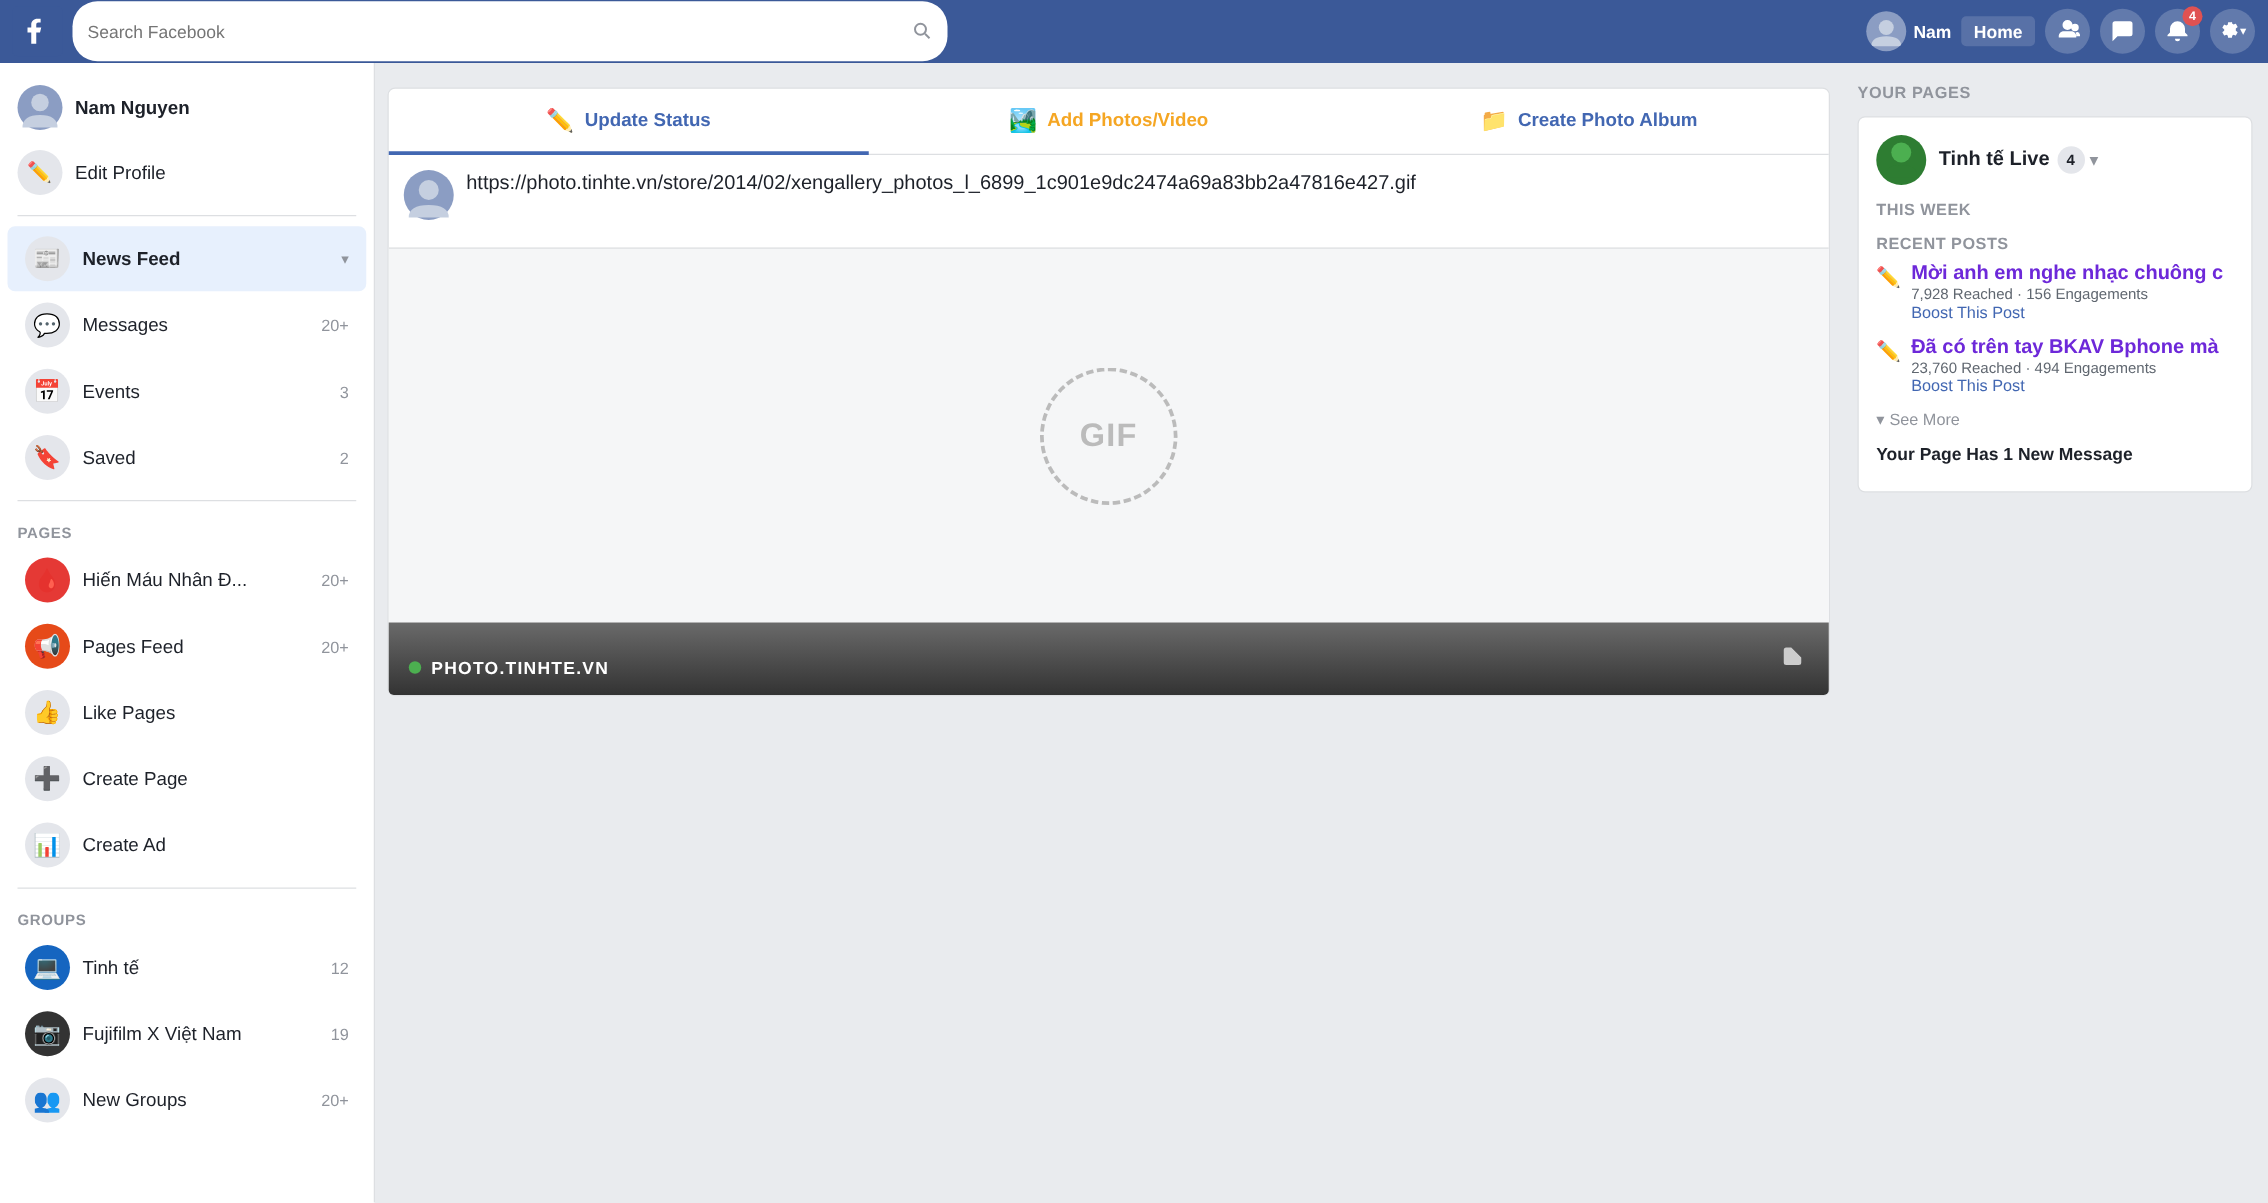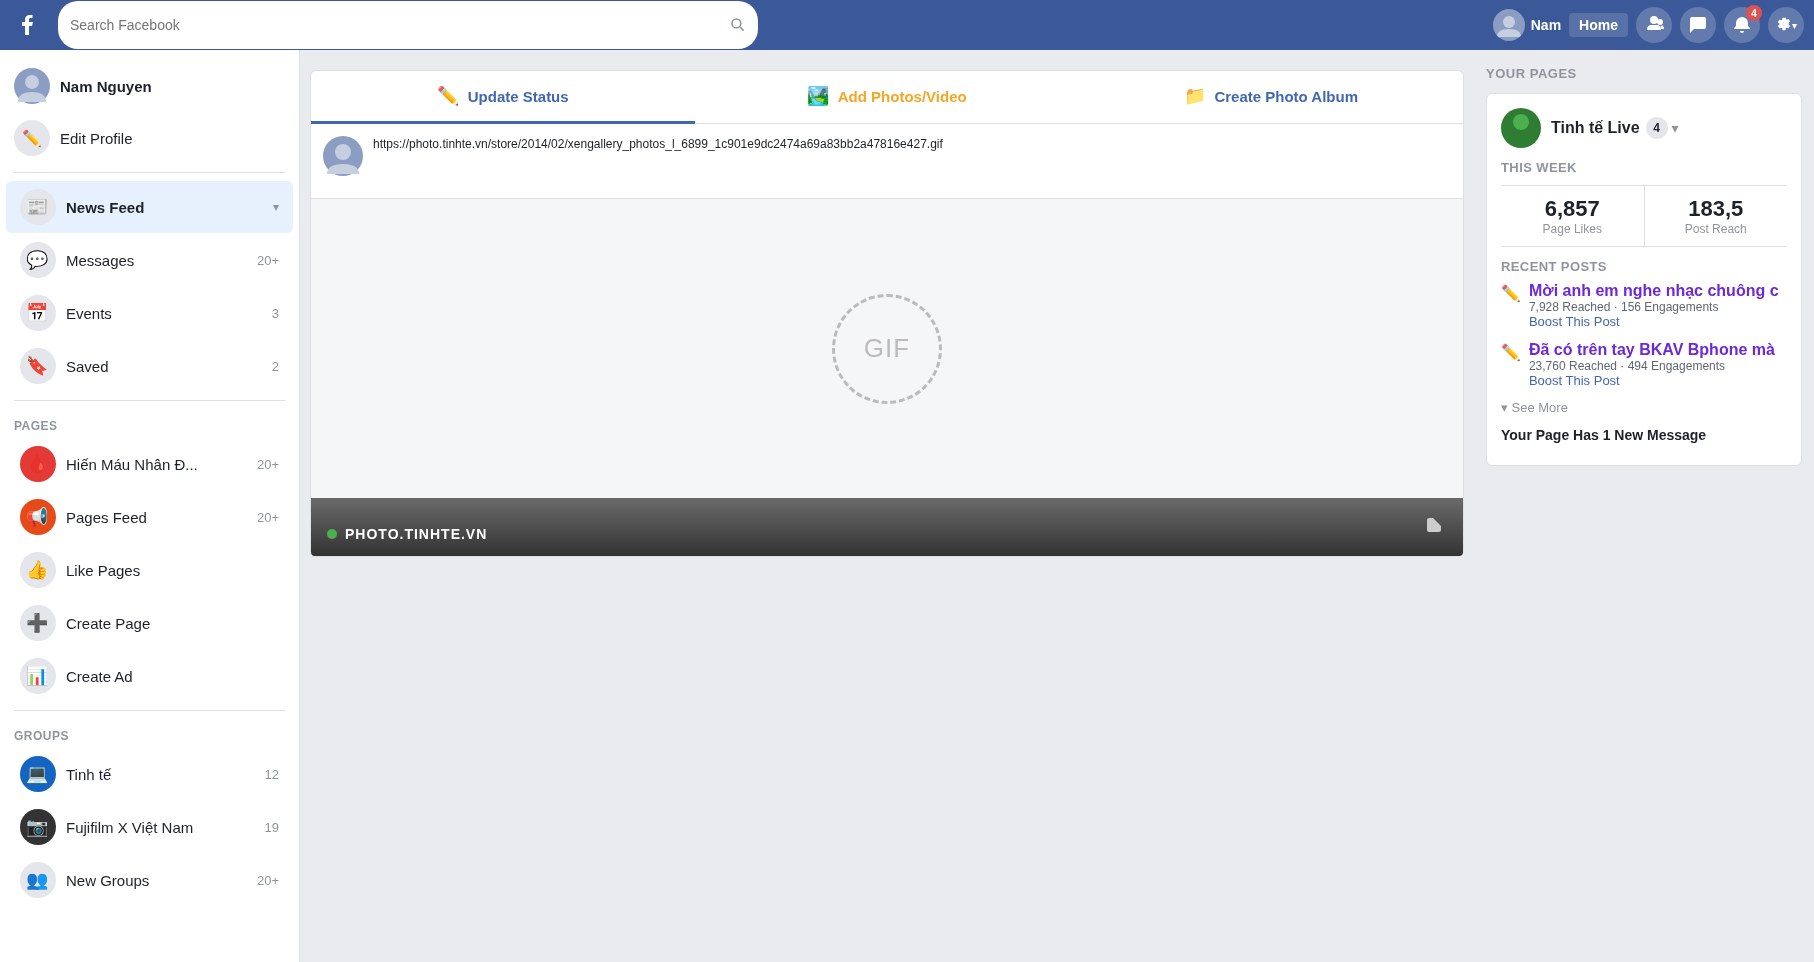--- a/index.html
+++ b/index.html
@@ -154,36 +154,36 @@
       display: flex; gap: 10px; align-items: flex-start;
     }
     .composer-avatar {
       width: 40px; height: 40px; border-radius: 50%; background: #8b9dc3;
       display: flex; align-items: center; justify-content: center; color: #fff; font-size: 16px; flex-shrink: 0;
     }
     .composer-text-area {
       flex: 1;
     }
     .composer-text-area .url-text {
-      font-size: 12px; color: #1d2129; word-break: break-all; line-height: 1.4;
+      font-size: 16px; color: #1d2129; word-break: break-all; line-height: 1.4;
       outline: none; min-height: 50px;
     }
 
     
     .gif-preview-container {
       margin: 0; background: #f5f6f7;
       border-top: 1px solid #dddfe2;
       min-height: 300px;
       display: flex; align-items: center; justify-content: center;
     }
     .gif-badge {
       width: 110px; height: 110px; border-radius: 50%;
       border: 3px dashed #bbb;
       display: flex; align-items: center; justify-content: center;
-      color: #bbb; font-size: 26px; font-weight: normal; letter-spacing: 1px;
+      color: #bbb; font-size: 26px; font-weight: bold; letter-spacing: 1px;
     }
 
     
     .link-preview-footer {
       background: linear-gradient(to bottom, rgba(80,80,80,0.85), rgba(40,40,40,0.95));
       color: #fff; padding: 14px 16px;
       display: flex; align-items: flex-end; justify-content: space-between;
       border-radius: 0 0 4px 4px;
     }
     .link-preview-footer .site-dot {
@@ -432,30 +432,20 @@
         </div>
         <div class="page-info">
           <div style="display:flex;align-items:center;">
             <span class="page-title-text">Tinh tế Live</span>
             <span class="page-badge">4</span>
             <span class="chevron-small">▾</span>
           </div>
         </div>
       </div>
       <div class="section-subtitle">This Week</div>
-      <div class="stats-row">
-        <div class="stat-cell">
-          <div class="stat-number">6,857</div>
-          <div class="stat-label">Page Likes</div>
-        </div>
-        <div class="stat-cell">
-          <div class="stat-number">183,5</div>
-          <div class="stat-label">Post Reach</div>
-        </div>
-      </div>
       <div class="section-subtitle">Recent Posts</div>
 
       <div class="recent-post-item">
         <span class="post-edit-icon">✏️</span>
         <div class="post-info">
           <div class="post-title">Mời anh em nghe nhạc chuông c</div>
           <div class="post-meta">7,928 Reached · 156 Engagements</div>
           <div class="boost-link">Boost This Post</div>
         </div>
       </div>

